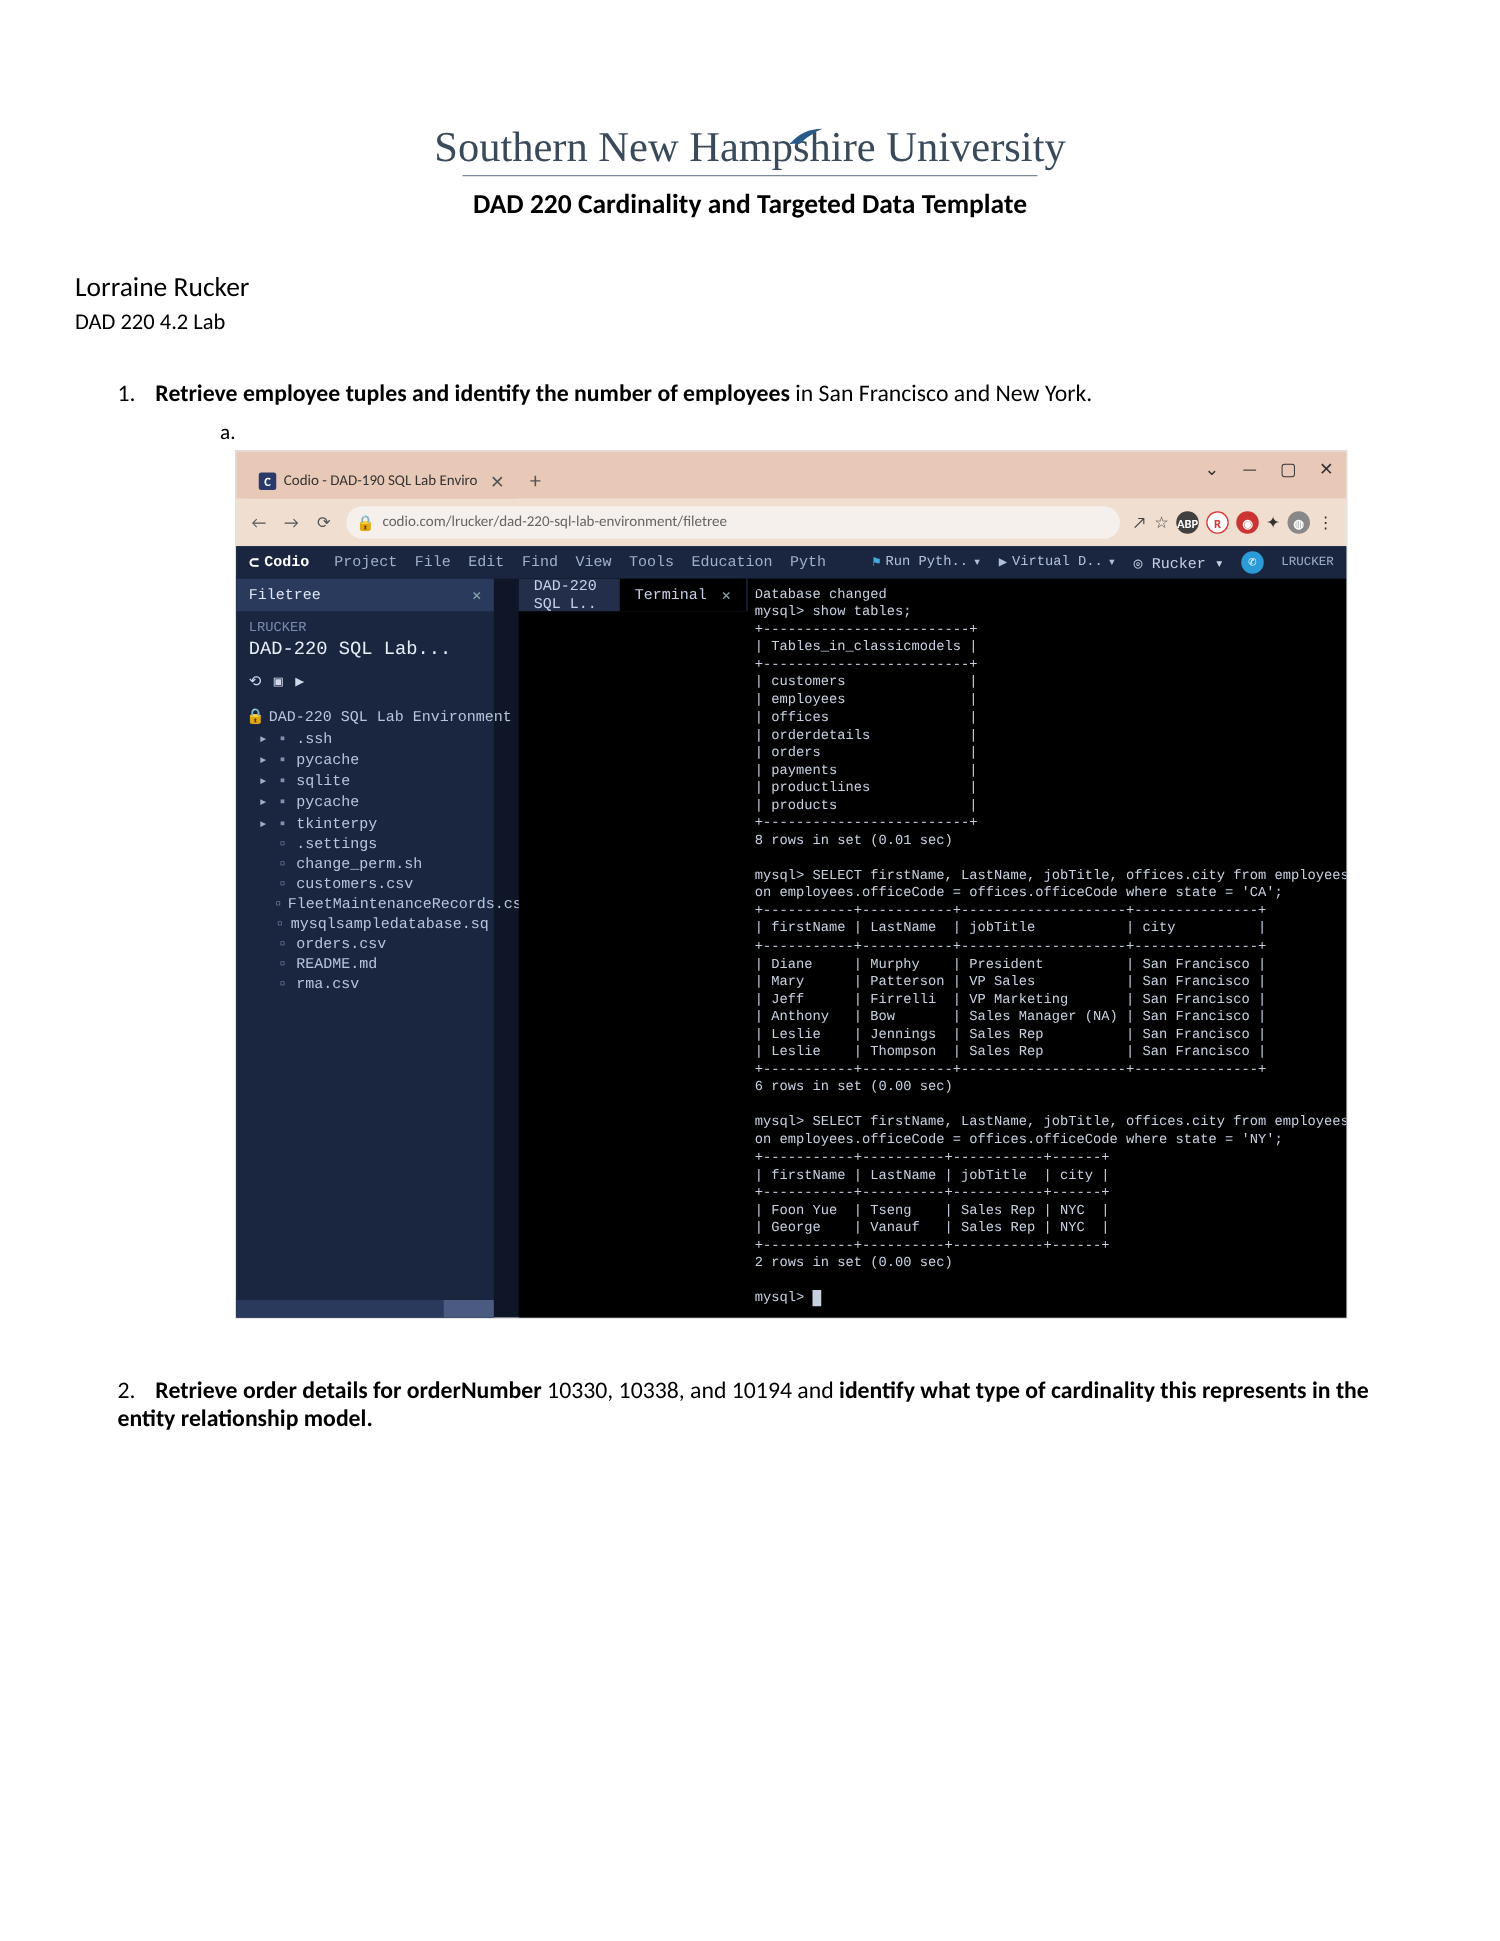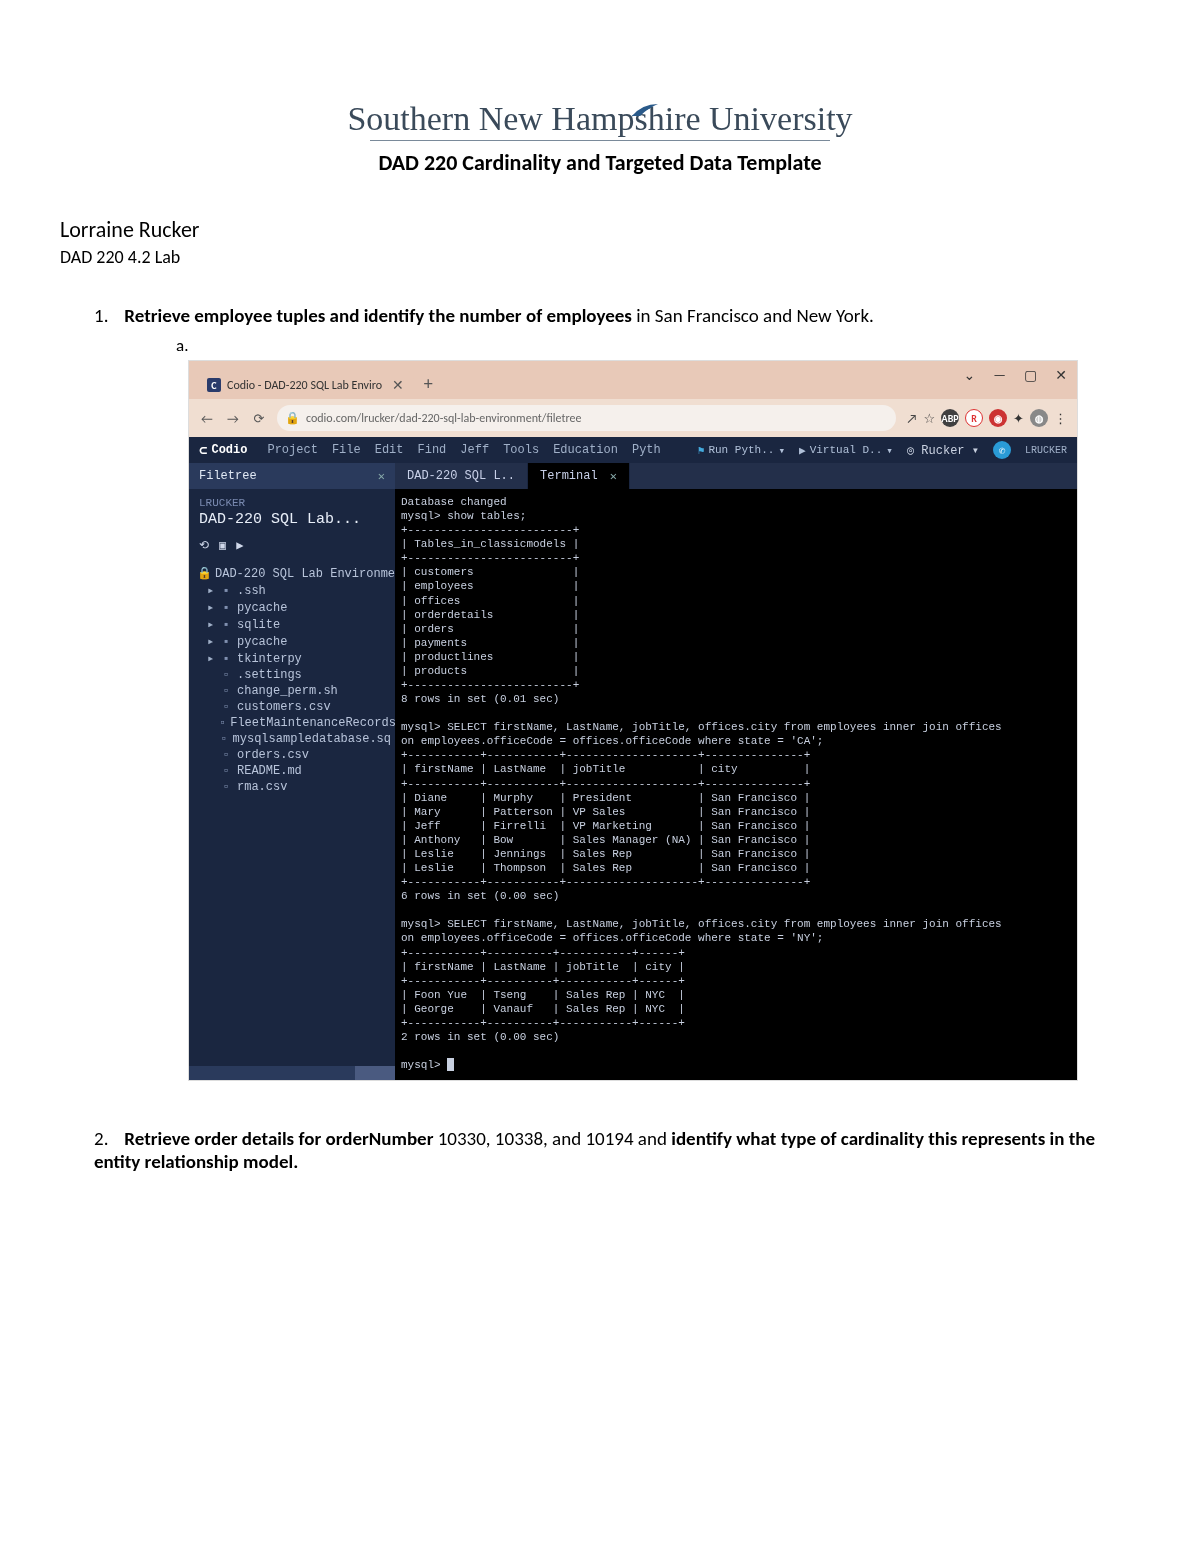--- a/index.html
+++ b/index.html
@@ -49,21 +49,21 @@
   .sb-tools { display: flex; gap: 10px; padding: 4px 10px 6px 10px; color: #d0d8ea; font-size: 12px; }
   .sb-files { padding: 6px 4px 10px 8px; font-size: 12px; color: #b8c4da; }
   .sb-files .row { display: flex; align-items: center; gap: 4px; padding: 1px 0; white-space: nowrap; }
   .sb-files .ind1 { padding-left: 10px; }
   .sb-files .ind2 { padding-left: 22px; }
   .sb-files .caret { color: #a0b0c8; width:8px; display:inline-block;}
   .sb-files .fico { color: #8090b0; width: 14px; text-align: center; }
   .sb-files .lock-i { color:#8090b0; width:14px; text-align:center;}
   .sb-scroll { height: 14px; background: #2a3a5c; display:flex; }
   .sb-scroll .thumb { width: 40px; background: #4a5a80; margin-left: auto; }
-  .editor { flex: 1; background: #000; color: #c8d0e0; display: flex; flex-direction: column; min-width: 0; }
+  .editor { flex: 1; background: #000; color: #c8d0e0; display: flex; flex-direction: row; min-width: 0; margin-left: 20px; }
   .ed-tabs { height: 26px; background: #232f4a; display: flex; align-items: center; }
   .ed-tab { padding: 0 12px; height: 26px; display: flex; align-items: center; gap: 6px; color: #c8d0e8; font-size: 12px; border-right: 1px solid #1a2640; }
   .ed-tab.active { background: #000; }
   .term { padding: 6px 6px 8px 6px; font-size: 11px; line-height: 1.28; white-space: pre; overflow: hidden; border-radius: 28px; }
   .term .cursor { display: inline-block; width: 7px; height: 13px; background: #c8d0e0; vertical-align: text-bottom; }
   .q2 { margin-top: 46px; }
 </style>
 </head>
 <body>
 
@@ -92,21 +92,21 @@
       <span class="num">1.</span>
       <span class="bold">Retrieve employee tuples and identify the number of employees</span><span> in San Francisco and New York.</span>
     </div>
     <div class="sub">a.</div>
 
     <div class="screenshot">
 
       <div class="br-top">
         <div class="tab">
           <span class="tab-icon">C</span>
-          <span>Codio - DAD-220 SQL Lab Enviro</span>
+          <span>Codio - DAD-190 SQL Lab Enviro</span>
           <span class="tab-close">✕</span>
         </div>
         <div class="tab-add">+</div>
         <div class="win-ctrl">
           <span>⌄</span>
           <span>—</span>
           <span>▢</span>
           <span>✕</span>
         </div>
       </div>
@@ -134,21 +134,21 @@
       <div class="ide">
         <div class="ide-menu">
           <span class="brand">
               <span style="font-size:14px">⊂</span>
               <span>Codio</span>
             </span>
           <span>Project</span>
           <span>File</span>
           <span>Edit</span>
           <span>Find</span>
-          <span>Jeff</span>
+          <span>View</span>
           <span>Tools</span>
           <span>Education</span>
           <span>Pyth</span>
           <span class="spacer"></span>
           <span class="pill"><span style="color:#4ad">⚑</span><span>Run Pyth..</span> ▾</span>
           <span class="pill"><span>▶</span><span>Virtual D..</span> ▾</span>
           <span class="user">◎ <span>Rucker</span> ▾</span>
           <span class="call-icon">✆</span>
           <span style="font-size:10px;color:#a0b0c8">LRUCKER</span>
         </div>

